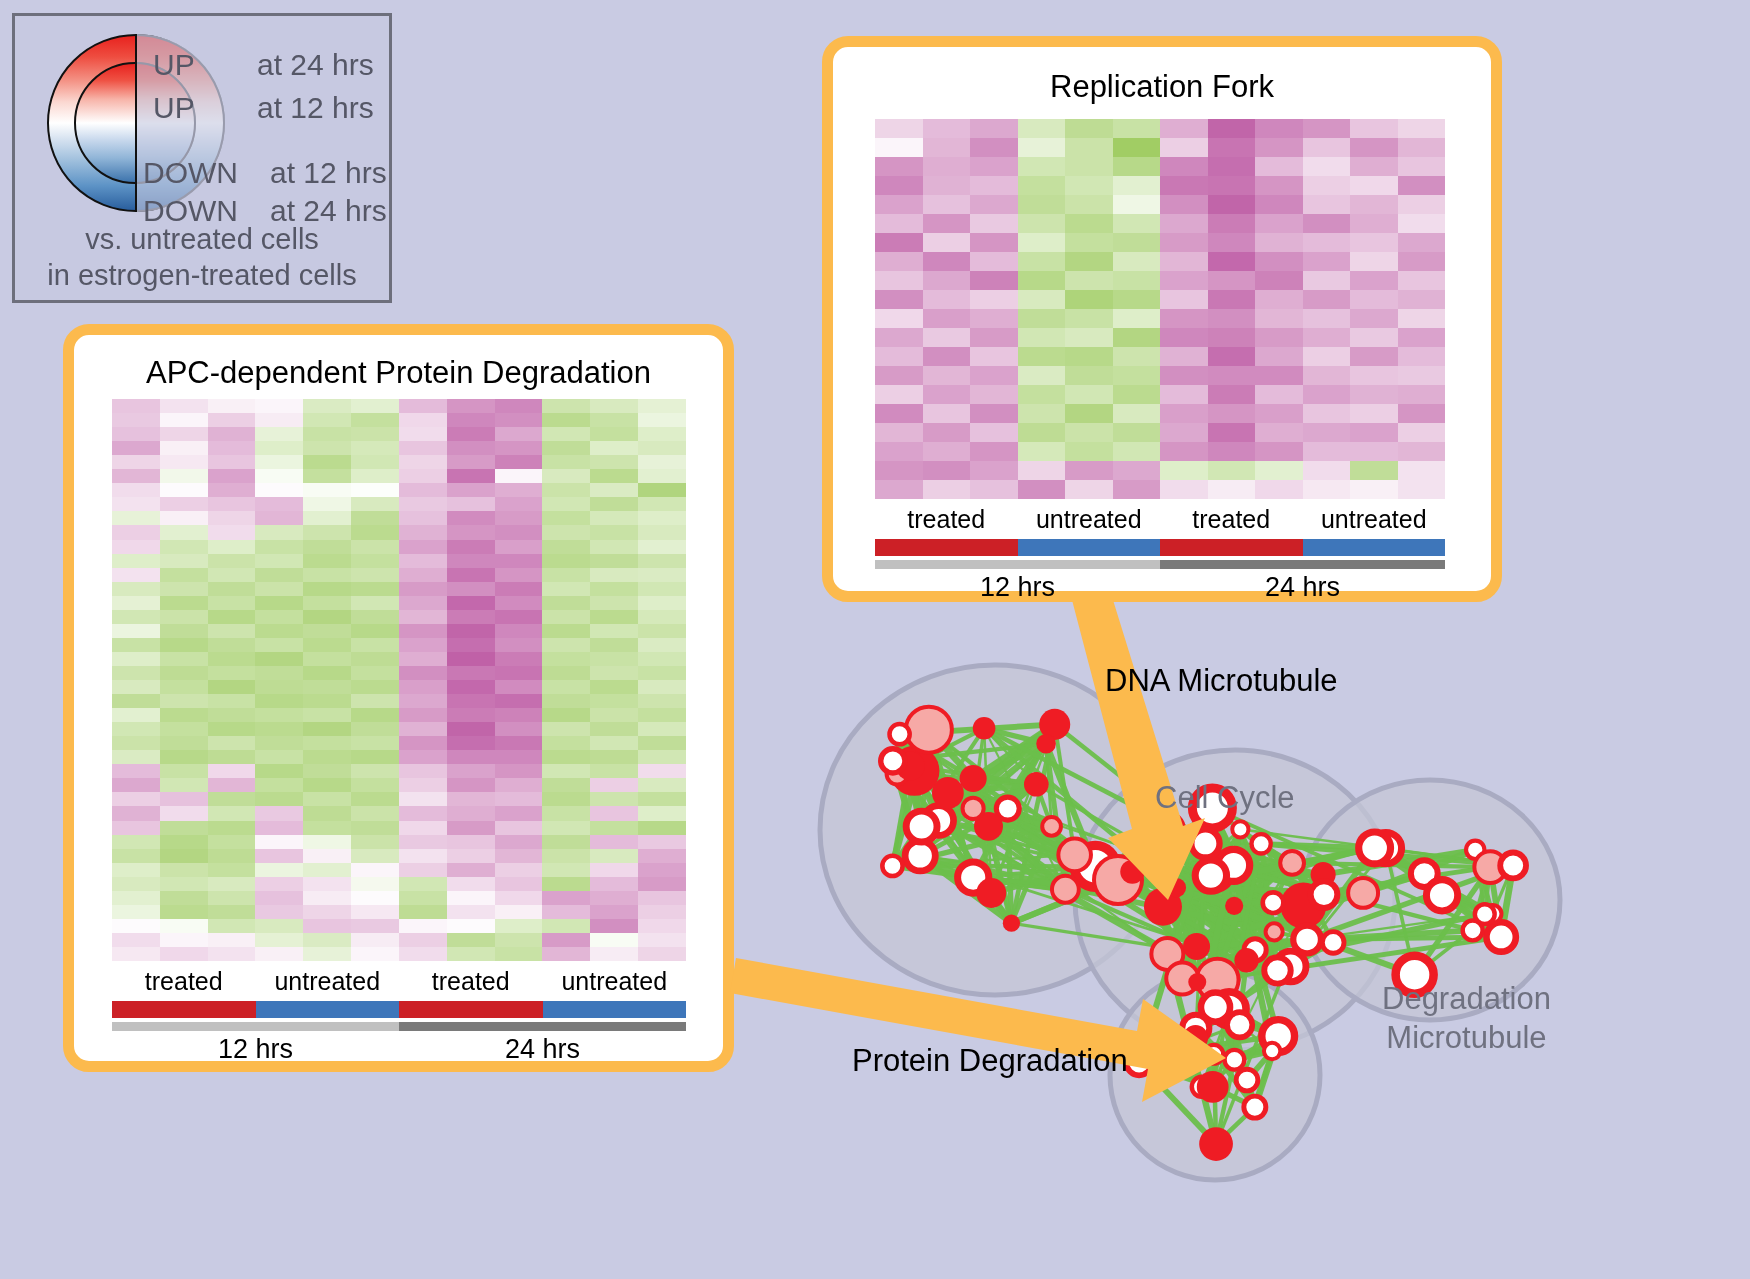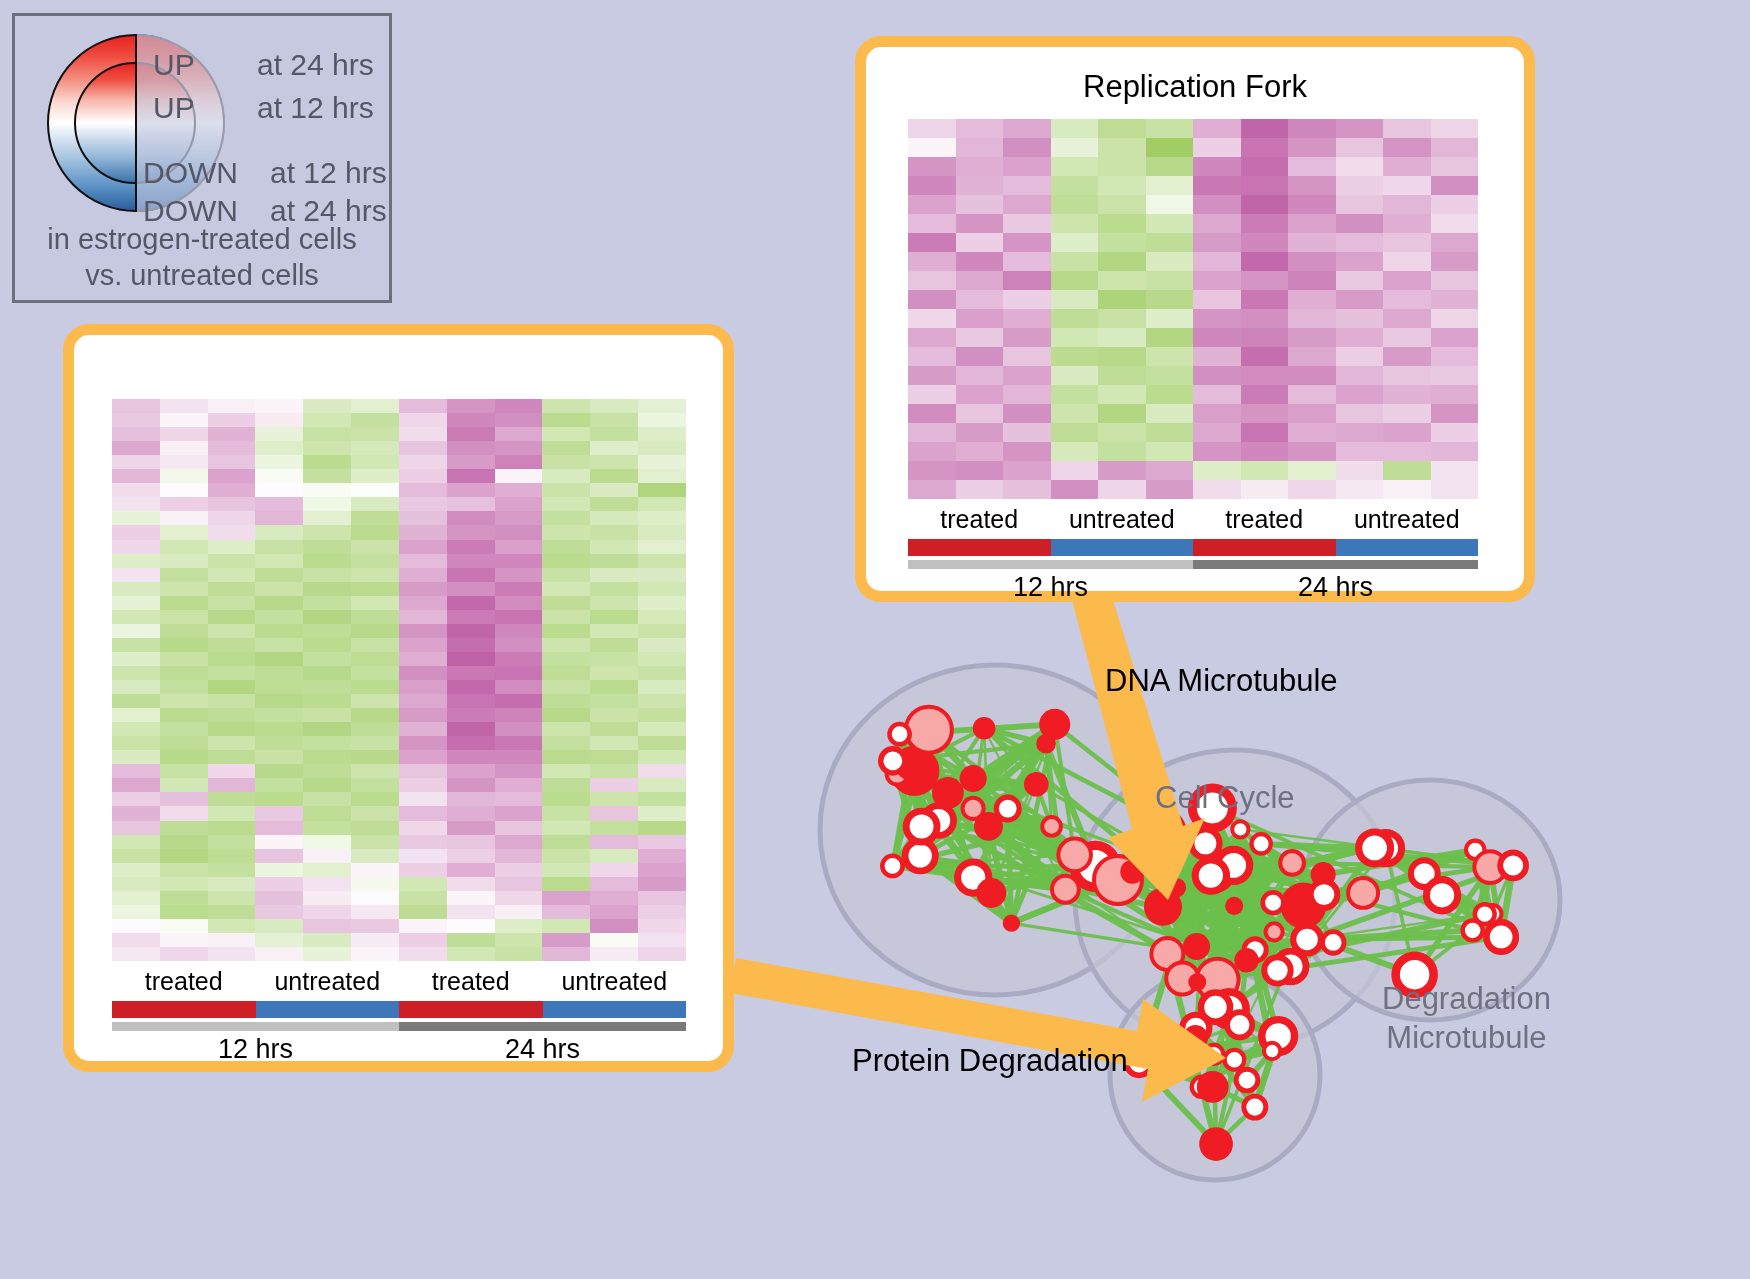--- a/index.html
+++ b/index.html
@@ -64,21 +64,21 @@
   .key-rows{position:absolute;left:72px;top:96px;}
   .key-row{display:flex;align-items:center;height:38px;}
   .key-swatch{width:28px;height:28px;border:2px solid #555;box-sizing:border-box;margin-right:16px;}
   .key-row span{font-size:31px;color:#000;}
 
   
   .panel{
     position:absolute;background:#fff;border:11px solid #fcba4d;border-radius:26px;
     box-sizing:border-box;
   }
-  #panel-replication{left:822px;top:36px;width:680px;height:566px;margin-left:33px;}
+  #panel-replication{left:822px;top:36px;width:680px;height:566px;}
   #panel-apc{left:63px;top:324px;width:671px;height:748px;}
   .panel-title{
     position:absolute;left:0;right:0;text-align:center;font-size:31px;color:#000;
   }
   #panel-replication .panel-title{top:22px;}
   #panel-apc .panel-title{top:20px;}
 
   .heatmap{position:absolute;display:grid;}
   .heatmap i{display:block;}
 
@@ -118,22 +118,22 @@
     </div>
     <div class="cb-lbl" style="left:138px;top:32px;">UP</div>
     <div class="cb-lbl" style="left:242px;top:32px;">at 24 hrs</div>
     <div class="cb-lbl" style="left:138px;top:75px;">UP</div>
     <div class="cb-lbl" style="left:242px;top:75px;">at 12 hrs</div>
     <div class="cb-lbl" style="left:128px;top:140px;">DOWN</div>
     <div class="cb-lbl" style="left:255px;top:140px;">at 12 hrs</div>
     <div class="cb-lbl" style="left:128px;top:178px;">DOWN</div>
     <div class="cb-lbl" style="left:255px;top:178px;">at 24 hrs</div>
     <div class="cb-note">
+      <div>vs. untreated cells</div>
       <div>in estrogen-treated cells</div>
-      <div>vs. untreated cells</div>
     </div>
   </div>
 
 
   <div class="panel" id="panel-replication">
     <div class="panel-title">Replication Fork</div>
     <div class="heatmap" id="hm-rep" style="left: 42px; top: 72px; width: 570px; height: 380px; grid-template-columns: repeat(12, 1fr); grid-template-rows: repeat(20, 1fr);">
         <i style="background: rgb(238, 213, 231);"></i>
         <i style="background: rgb(228, 187, 218);"></i>
         <i style="background: rgb(220, 168, 207);"></i>
@@ -391,20 +391,21 @@
       <i style="width:50%;background:#c0c0c0"></i>
       <i style="width:50%;background:#7a7a7a"></i>
     </div>
     <div class="time-labels" style="left:42px;top:525px;width:570px;">
       <div style="width:50%">12 hrs</div>
       <div style="width:50%">24 hrs</div>
     </div>
   </div>
 
   <div class="panel" id="panel-apc">
+    <div class="panel-title">APC-dependent Protein Degradation</div>
     <div class="heatmap" id="hm-apc" style="left: 38px; top: 64px; width: 574px; height: 562px; grid-template-columns: repeat(12, 1fr); grid-template-rows: repeat(40, 1fr);">
         <i style="background: rgb(232, 197, 223);"></i>
         <i style="background: rgb(243, 226, 239);"></i>
         <i style="background: rgb(249, 240, 246);"></i>
         <i style="background: rgb(251, 245, 250);"></i>
         <i style="background: rgb(218, 235, 195);"></i>
         <i style="background: rgb(226, 240, 208);"></i>
         <i style="background: rgb(228, 187, 218);"></i>
         <i style="background: rgb(213, 149, 196);"></i>
         <i style="background: rgb(207, 135, 189);"></i>

